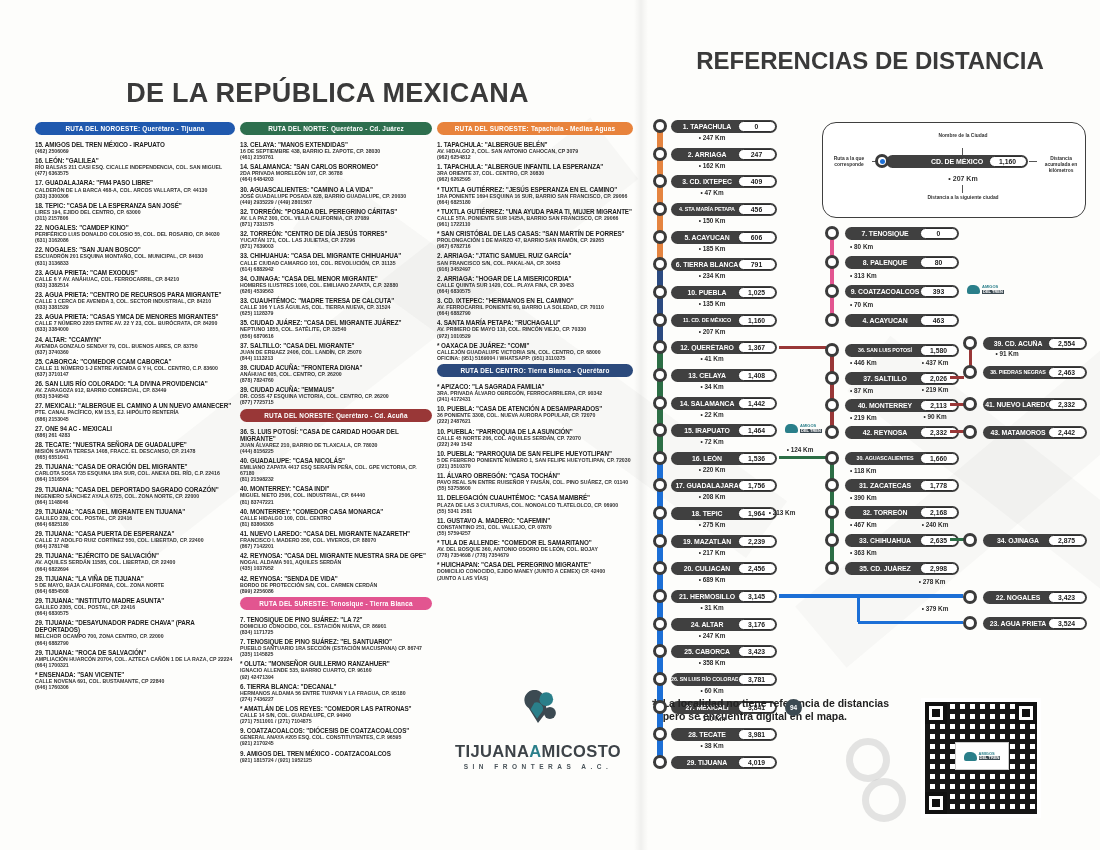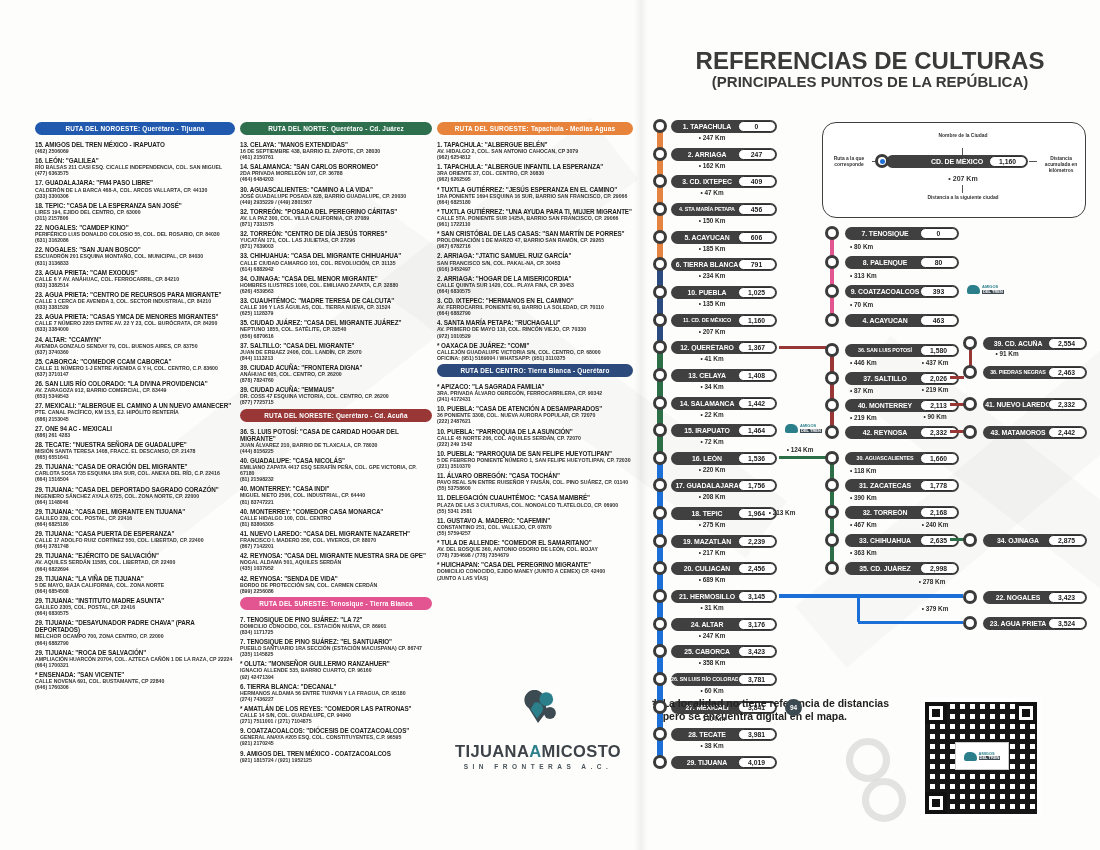--- a/index.html
+++ b/index.html
@@ -68,20 +68,21 @@
 
   <div class="wm" style="left:60px;top:300px;width:620px;height:78px;transform:rotate(-38deg);"></div>
   <div class="wm" style="left:260px;top:330px;width:560px;height:70px;transform:rotate(36deg);"></div>
   <div class="wm" style="left:760px;top:430px;width:520px;height:80px;transform:rotate(-40deg);"></div>
   <div class="wm" style="left:820px;top:470px;width:460px;height:70px;transform:rotate(38deg);"></div>
   <div class="wm-c" style="left:846px;top:738px;width:30px;height:30px;"></div>
   <div class="wm-c" style="left:862px;top:778px;width:30px;height:30px;"></div>
 
   <div class="main-title">
     <br>
+    <span>DE LA REPÚBLICA MEXICANA</span>
   </div>
   <div id="columns-root">
       <div class="col" style="left: 35px; width: 200px;">
         <div class="pill" style="background: rgb(32, 89, 174);">RUTA DEL NOROESTE: Querétaro - Tijuana</div>
         <div class="entry">
           <div class="entry-head">15. AMIGOS DEL TREN MÉXICO - IRAPUATO</div>
           <div class="entry-line">(462) 2506069</div>
         </div>
         <div class="entry">
           <div class="entry-head">16. LEÓN: "GALILEA"</div>
@@ -443,22 +444,21 @@
       <path d="M30 6 a11 11 0 1 0 -16 14 l10 16 10-13 z" fill="#3c4a52"></path>
       <circle cx="33" cy="10" r="7.5" fill="#2a7f8a"></circle>
       <path d="M20 14 a7 7 0 0 1 9 9 l-6 8 -7-10 z" fill="#2a7f8a"></path>
       <circle cx="37" cy="25" r="6.5" fill="#3c4a52"></circle>
     </svg>
     <div class="brand-name"><span>TIJUANA</span><span class="mid">A</span><span>MICOSTO</span></div>
     <div class="brand-sub">SIN FRONTERAS A.C.</div>
   </div>
 
   <div class="ref-title">
-    <span>REFERENCIAS DE CULTURAS</span>
-    <span class="ref-sub">(PRINCIPALES PUNTOS DE LA REPÚBLICA)</span>
+    <span>REFERENCIAS DE DISTANCIA</span>
   </div>
 
   <div class="legend">
     <div class="lab" style="left:95px;top:10px;width:90px;">Nombre de la Ciudad</div>
     <div class="lab" style="left:4px;top:33px;width:44px;">Ruta a la que corresponde</div>
     <div class="lab" style="left:216px;top:33px;width:44px;">Distancia acumulada en kilómetros</div>
     <div class="lab" style="left:95px;top:52px;width:90px;font-size:7px;">• 207 Km</div>
     <div class="lab" style="left:60px;top:72px;width:160px;">Distancia a la siguiente ciudad</div>
     <div style="position:absolute;left:139px;top:25px;width:1px;height:7px;background:#555;"></div>
     <div style="position:absolute;left:139px;top:62px;width:1px;height:8px;background:#555;"></div>

